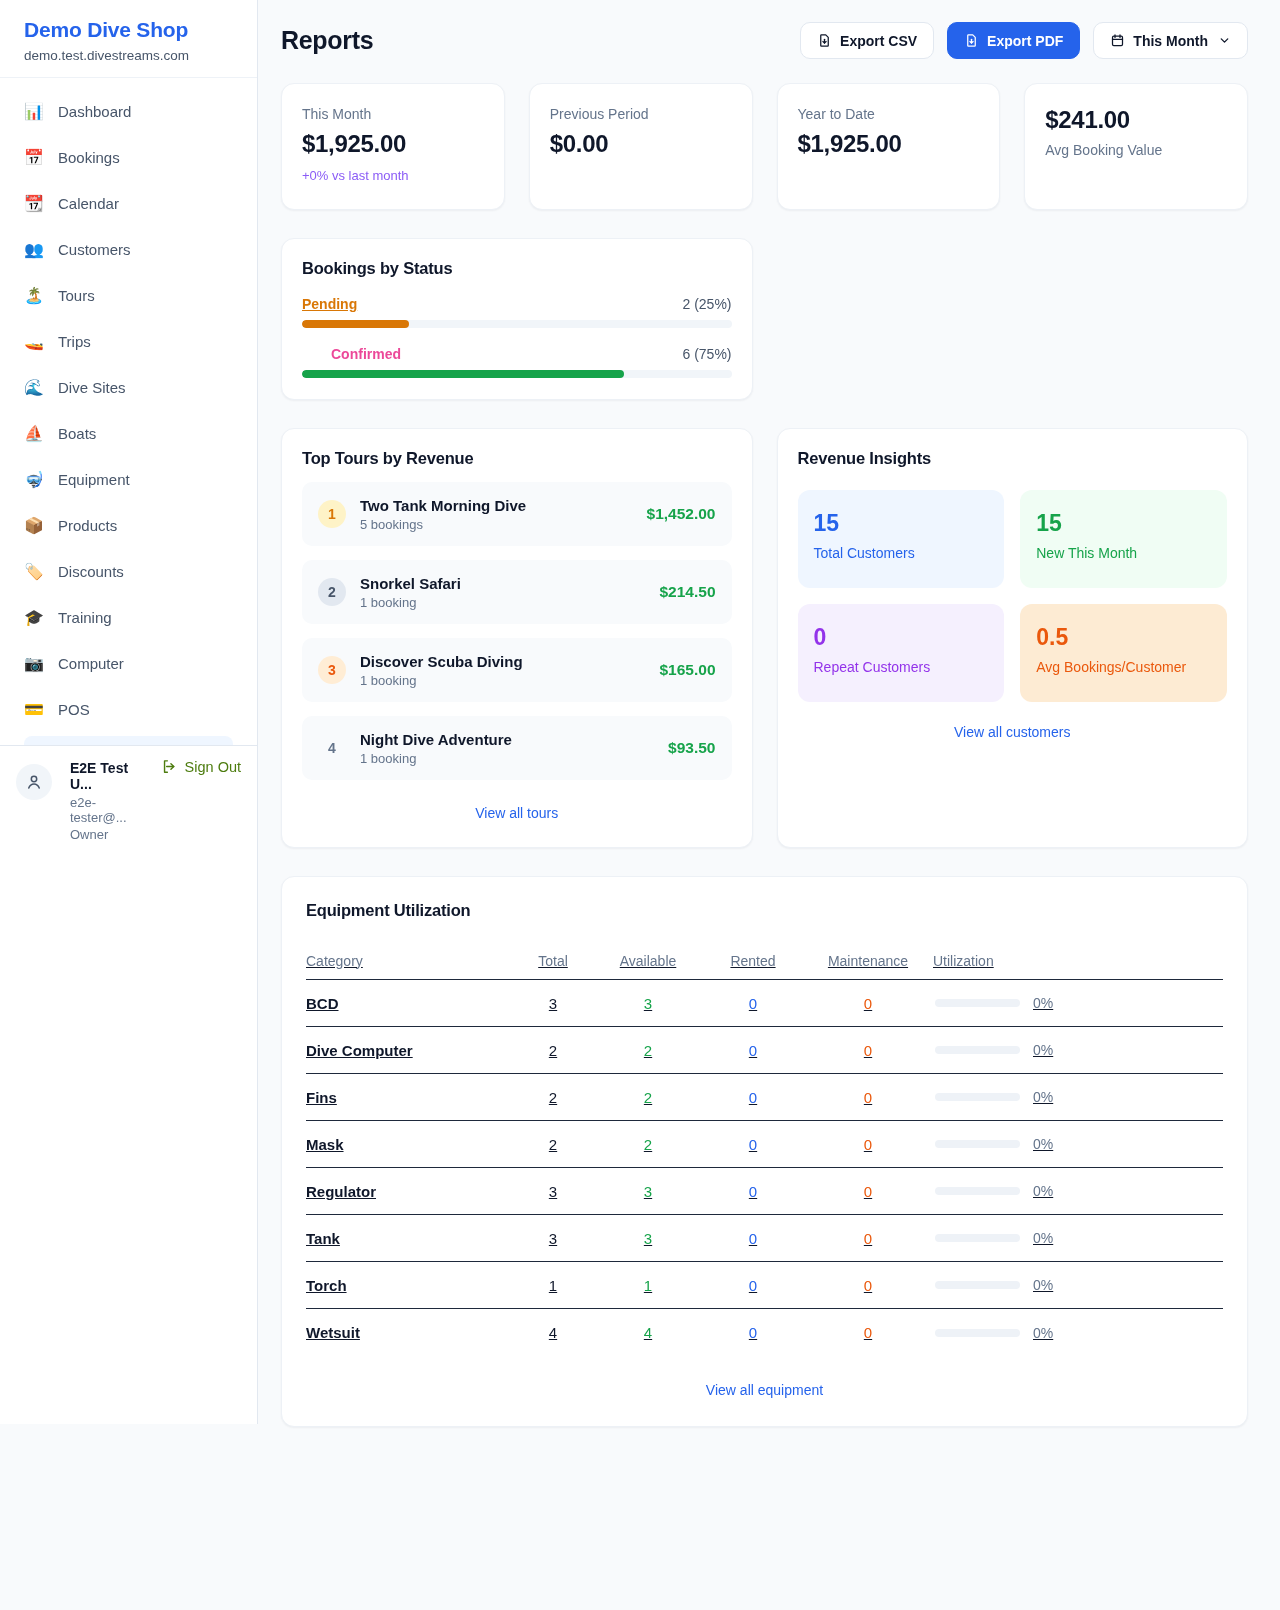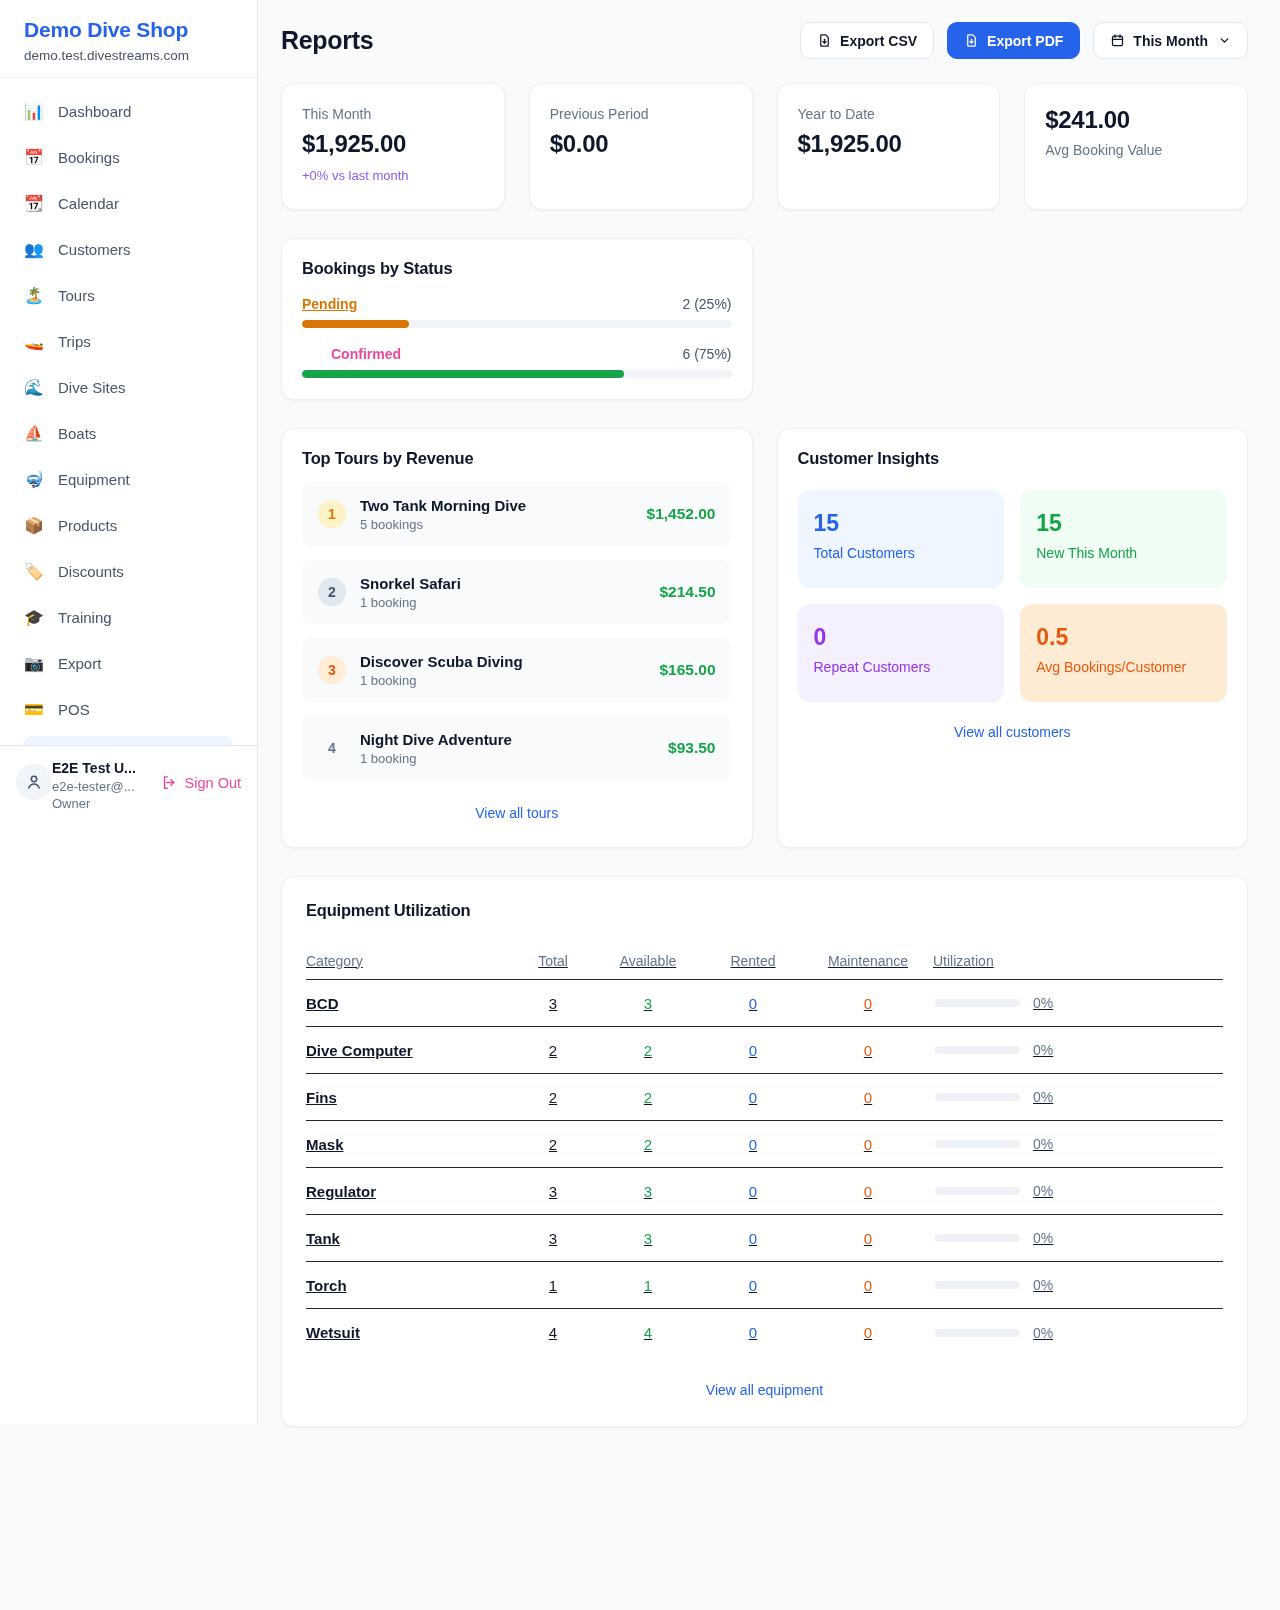--- a/index.html
+++ b/index.html
@@ -22,34 +22,34 @@
     display:flex; align-items:center; gap:14px; padding:10px 12px;
     border-radius:8px; cursor:pointer; color:#475569; font-size:15px;
     margin-bottom:7px;
   }
   .nav-item .ico { width:20px; font-size:16px; text-align:center; }
   .nav-item-partial {
     height:9px; background:#eff6ff; border-radius:8px 8px 0 0; margin:0 12px;
   }
   .user-box {
     border-top:1px solid #e2e8f0; background:#ffffff;
-    padding:12px 16px 14px 16px; display:flex; align-items:flex-start; gap:0;
+    padding:12px 16px 14px 16px; display:flex; align-items:flex-start; gap:18px;
   }
   .avatar {
     width:36px; height:36px; border-radius:50%; background:#f1f5f9;
     display:flex; align-items:center; justify-content:center; color:#475569; flex:0 0 auto;
     margin-top:6px;
   }
   .user-meta { flex:1; min-width:0; }
   .user-name { font-size:14px; font-weight:700; color:#0f172a; margin-top:2px; }
   .user-email { font-size:13px; color:#64748b; margin-top:3px; }
   .user-role { font-size:13px; color:#64748b; margin-top:2px; }
   .signout {
-    display:flex; align-items:center; gap:7px; color:#ec4899; font-size:14.5px;
-    cursor:pointer; margin-top:16px; white-space:nowrap;
+    display:flex; align-items:center; gap:7px; color:#4d7c0f; font-size:14.5px;
+    cursor:pointer; white-space:nowrap;
   }
   
   .main { flex:1; padding:22px 32px 0 23px; }
   .page-head { display:flex; align-items:center; justify-content:space-between; margin-bottom:24px; }
   .page-title { font-size:25px; font-weight:800; letter-spacing:-.3px; }
   .head-actions { display:flex; gap:13px; }
   .btn {
     display:flex; align-items:center; gap:8px; height:37px; padding:12px 16px;
     border-radius:10px; font-size:14px; font-weight:600; cursor:pointer;
     background:#fff; border:1px solid #e2e8f0; color:#0f172a;
@@ -187,21 +187,21 @@
     <div class="nav-item">
       <span class="ico">🏷️</span>
       <span>Discounts</span>
     </div>
     <div class="nav-item">
       <span class="ico">🎓</span>
       <span>Training</span>
     </div>
     <div class="nav-item">
       <span class="ico">📷</span>
-      <span>Export</span>
+      <span>Computer</span>
     </div>
     <div class="nav-item">
       <span class="ico">💳</span>
       <span>POS</span>
     </div>
     <div class="nav-item-partial"></div>
   </nav>
   <div class="user-box">
     <div class="avatar">
       <svg width="18" height="18" viewBox="0 0 24 24" fill="none" stroke="currentColor" stroke-width="2" stroke-linecap="round">
@@ -337,21 +337,21 @@
           <div class="tour-name">Night Dive Adventure</div>
           <div class="tour-sub">1 booking</div>
         </div>
         <div class="tour-amt">$93.50</div>
       </div>
 
       <div class="link tours-link">View all tours</div>
     </div>
 
     <div class="card tall">
-      <div class="card-title">Customer Insights</div>
+      <div class="card-title">Revenue Insights</div>
       <div class="tiles">
         <div class="tile blue">
           <div class="tile-value">15</div>
           <div class="tile-label">Total Customers</div>
         </div>
         <div class="tile green">
           <div class="tile-value">15</div>
           <div class="tile-label">New This Month</div>
         </div>
         <div class="tile purple">

